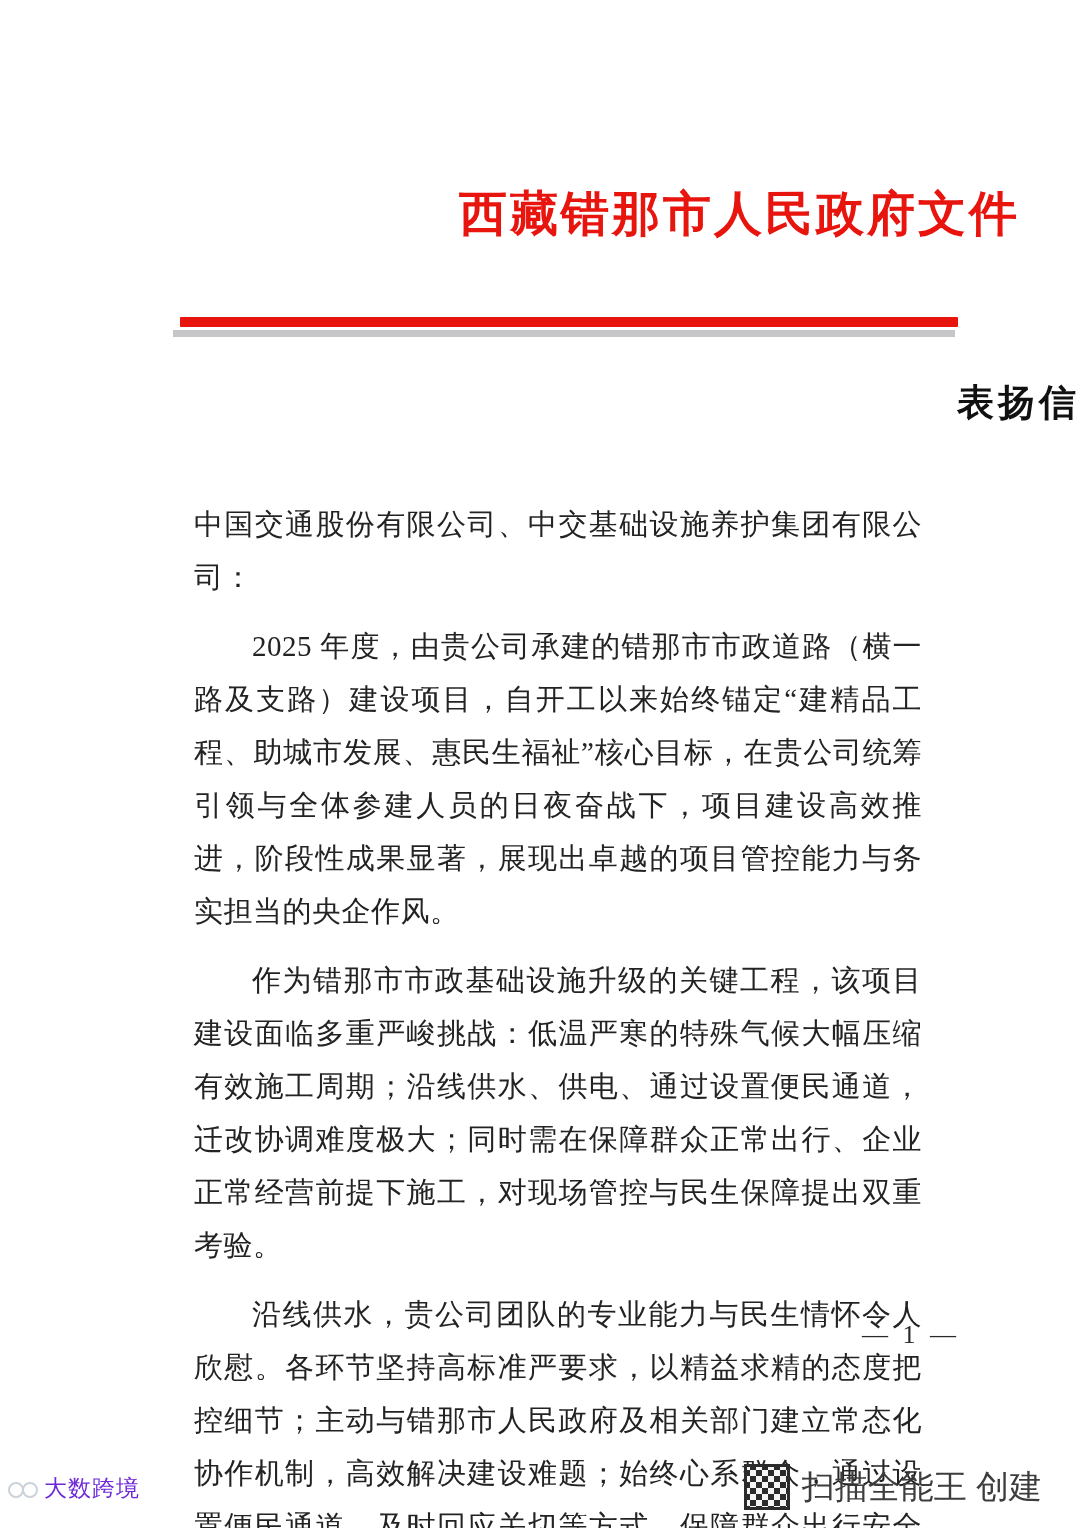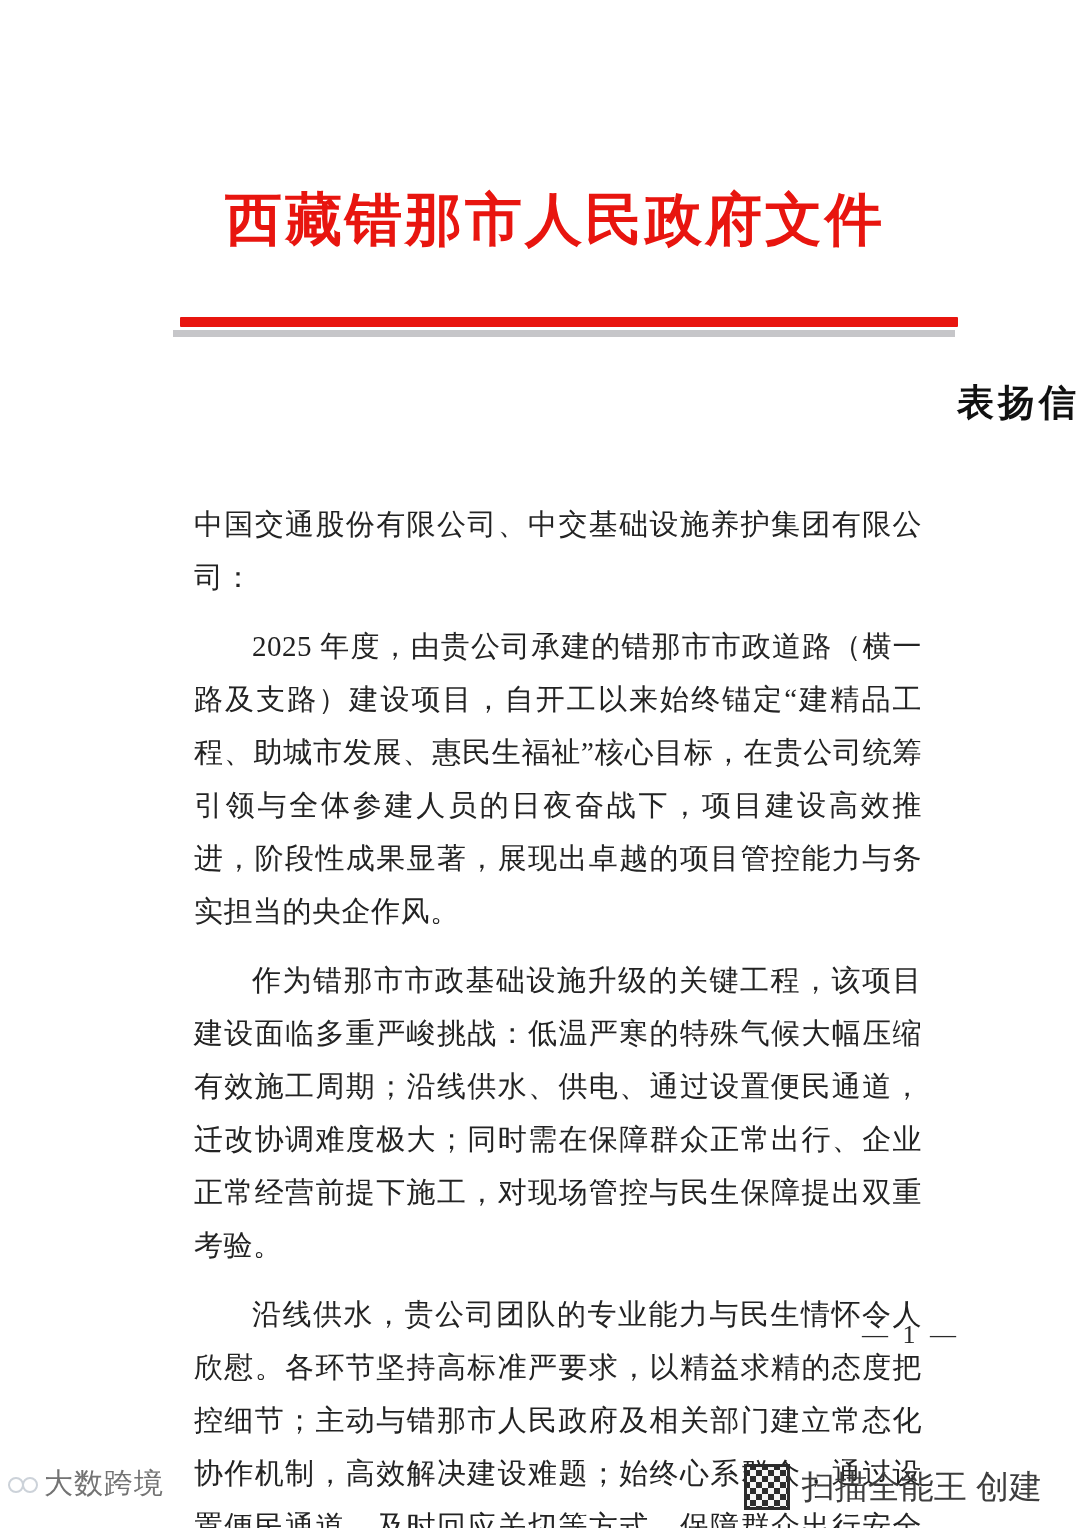--- a/index.html
+++ b/index.html
@@ -16,22 +16,22 @@
     font-family: "Liberation Serif", "DejaVu Serif", serif;
     color: #1f1f1f;
   }
 
   
   .header-title {
     position: absolute;
     top: 182px;
     left: 90px;
     width: 930px;
-    text-align: center;
-    font-size: 57px;
+    text-align: right;
+    font-size: 48px;
     font-weight: 700;
     letter-spacing: 3px;
     color: #e8150f;
     white-space: nowrap;
   }
 
   
   .red-rule {
     position: absolute;
     top: 317px;
@@ -95,22 +95,22 @@
   }
 
   
   .watermark {
     position: absolute;
     left: 8px;
     bottom: 24px;
     display: flex;
     align-items: center;
     gap: 6px;
-    color: #737373;
-    font-size: 29px;
+    color: #6d28d9;
+    font-size: 23px;
     font-family: "Liberation Sans", "DejaVu Sans", sans-serif;
     letter-spacing: 1px;
     user-select: none;
   }
   .wm-icon {
     position: relative;
     width: 30px;
     height: 18px;
     display: inline-block;
   }

